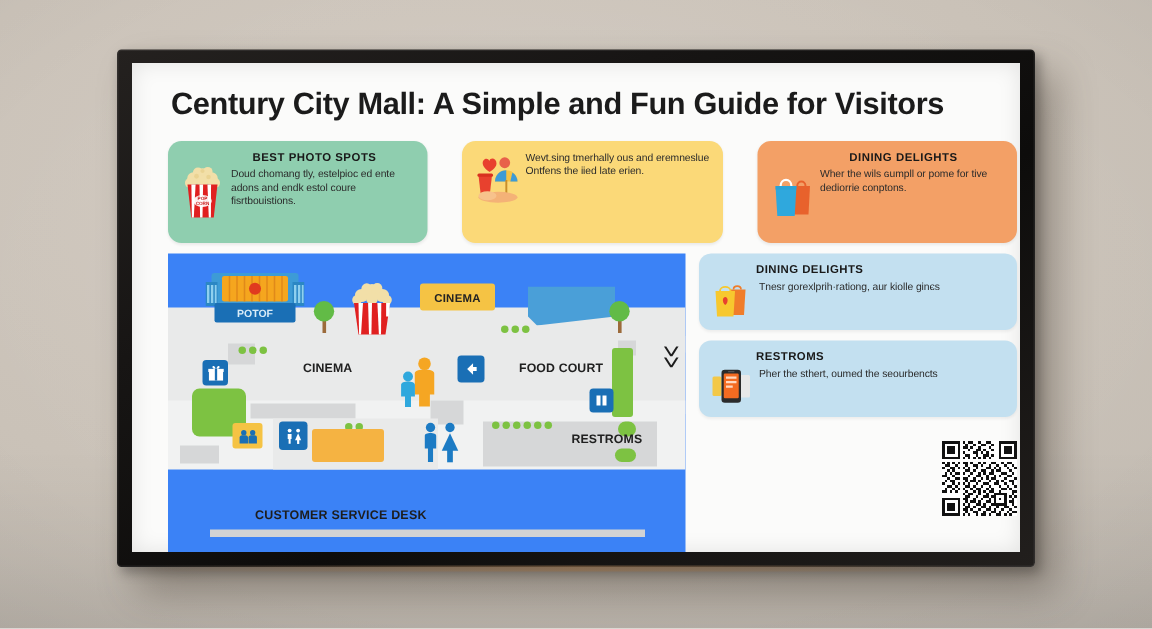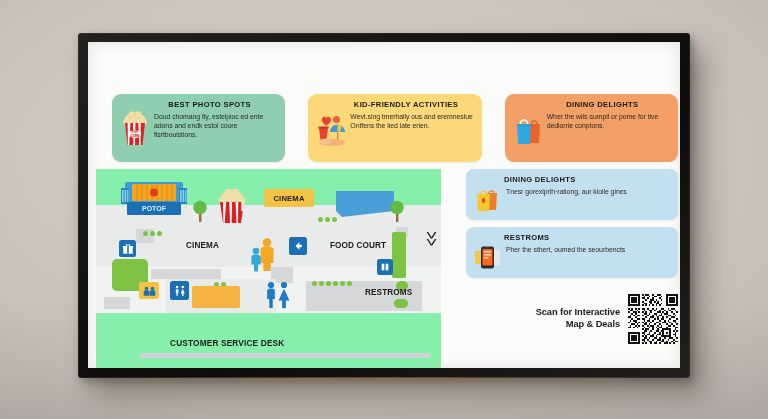--- a/index.html
+++ b/index.html
@@ -104,23 +104,23 @@
     font-size: 6.9px;
     line-height: 1.33;
     color: #2b2b2b;
     letter-spacing: -0.05px;
     padding-top: 1px;
   }
 
   
   .map-panel {
     position: absolute;
-    left: 8px; top: 127px;
+    left: 24px; top: 127px;
     width: 345px; height: 219px;
-    background: #86efac;
+    background: #3b82f6;
     overflow: hidden;
   }
   .map-inner { position: absolute; inset: 0; }
   .plaza {
     position: absolute;
     background: #e9eaea;
   }
   .plaza-dk { position: absolute; background: #d6d7d8; }
   .plaza-lt { position: absolute; background: #f1f2f2; }
   .grass { position: absolute; background: #7dc242; }
@@ -226,20 +226,21 @@
 </style>
 </head>
 <body>
 
 <div class="vignette"></div>
 <div class="wall-shadow"></div>
 
 <div class="frame">
   <div class="canvas">
 
+    <div class="poster-title">Century City Mall: A Simple and Fun Guide for Visitors</div>
 
     <div class="cards-row">
 
       <div class="card" style="background:#8fceaf">
         <div class="card-title">BEST PHOTO SPOTS</div>
         <div class="card-body">
           <div class="card-icon">
             <svg viewBox="0 0 30 38" width="30" height="38">
 
               <g fill="#f2dfa8">
@@ -268,21 +269,20 @@
               <ellipse cx="15" cy="24" rx="6.2" ry="4" fill="#ffffff" opacity="0.92"></ellipse>
               <text x="15" y="23.3" font-size="3.1" font-weight="bold" fill="#c91b1b" text-anchor="middle" font-family="Liberation Sans, sans-serif">POP</text>
               <text x="15" y="26.6" font-size="3.1" font-weight="bold" fill="#c91b1b" text-anchor="middle" font-family="Liberation Sans, sans-serif">CORN</text>
             </svg>
           </div>
           <div class="card-text">Doud chomang tly, estelpioc ed ente adons and endk estol coure fisrtbouistions.</div>
         </div>
       </div>
 
       <div class="card" style="background:#fbd978">
-        <div class="card-title">KID-FRIENDLY ACTIVITIES</div>
         <div class="card-body">
           <div class="card-icon">
             <svg viewBox="0 0 30 38" width="30" height="38">
 
               <path d="M10 9 C10 5.5 6 4.6 5.2 7.3 C4.4 4.6 0.6 5.6 0.8 9 C1 12 5.4 14.6 5.4 14.6 C5.4 14.6 10 12 10 9 Z" fill="#e8412e" transform="translate(5,1)"></path>
               <circle cx="20.5" cy="9.5" r="3.6" fill="#e8604a"></circle>
 
               <path d="M3 18 L12 18 L10.6 30 L4.4 30 Z" fill="#e8412e"></path>
               <rect x="2.3" y="16.6" width="10.4" height="2.2" rx="1" fill="#d8311f"></rect>
 
@@ -545,24 +545,20 @@
               <rect x="10" y="13" width="4.5" height="1.5" fill="#ffd9c0"></rect>
               <rect x="11.3" y="3.4" width="4.4" height="0.8" rx="0.4" fill="#555"></rect>
             </svg>
           </div>
           <div class="side-text">Pher the sthert, oumed the seourbencts</div>
         </div>
       </div>
     </div>
 
     <div class="qr-zone">
-      <div class="qr-caption">
-        <div>Scan for Interactive</div>
-        <div>Map &amp; Deals</div>
-      </div>
       <div class="qr-code">
         <svg viewBox="0 0 29 29" width="50" height="50" shape-rendering="crispEdges">
           <rect width="29" height="29" fill="#ffffff"></rect>
           <g fill="#111111">
 
             <rect x="0" y="0" width="7" height="1"></rect>
               <rect x="0" y="6" width="7" height="1"></rect>
             <rect x="0" y="0" width="1" height="7"></rect>
               <rect x="6" y="0" width="1" height="7"></rect>
             <rect x="2" y="2" width="3" height="3"></rect>

